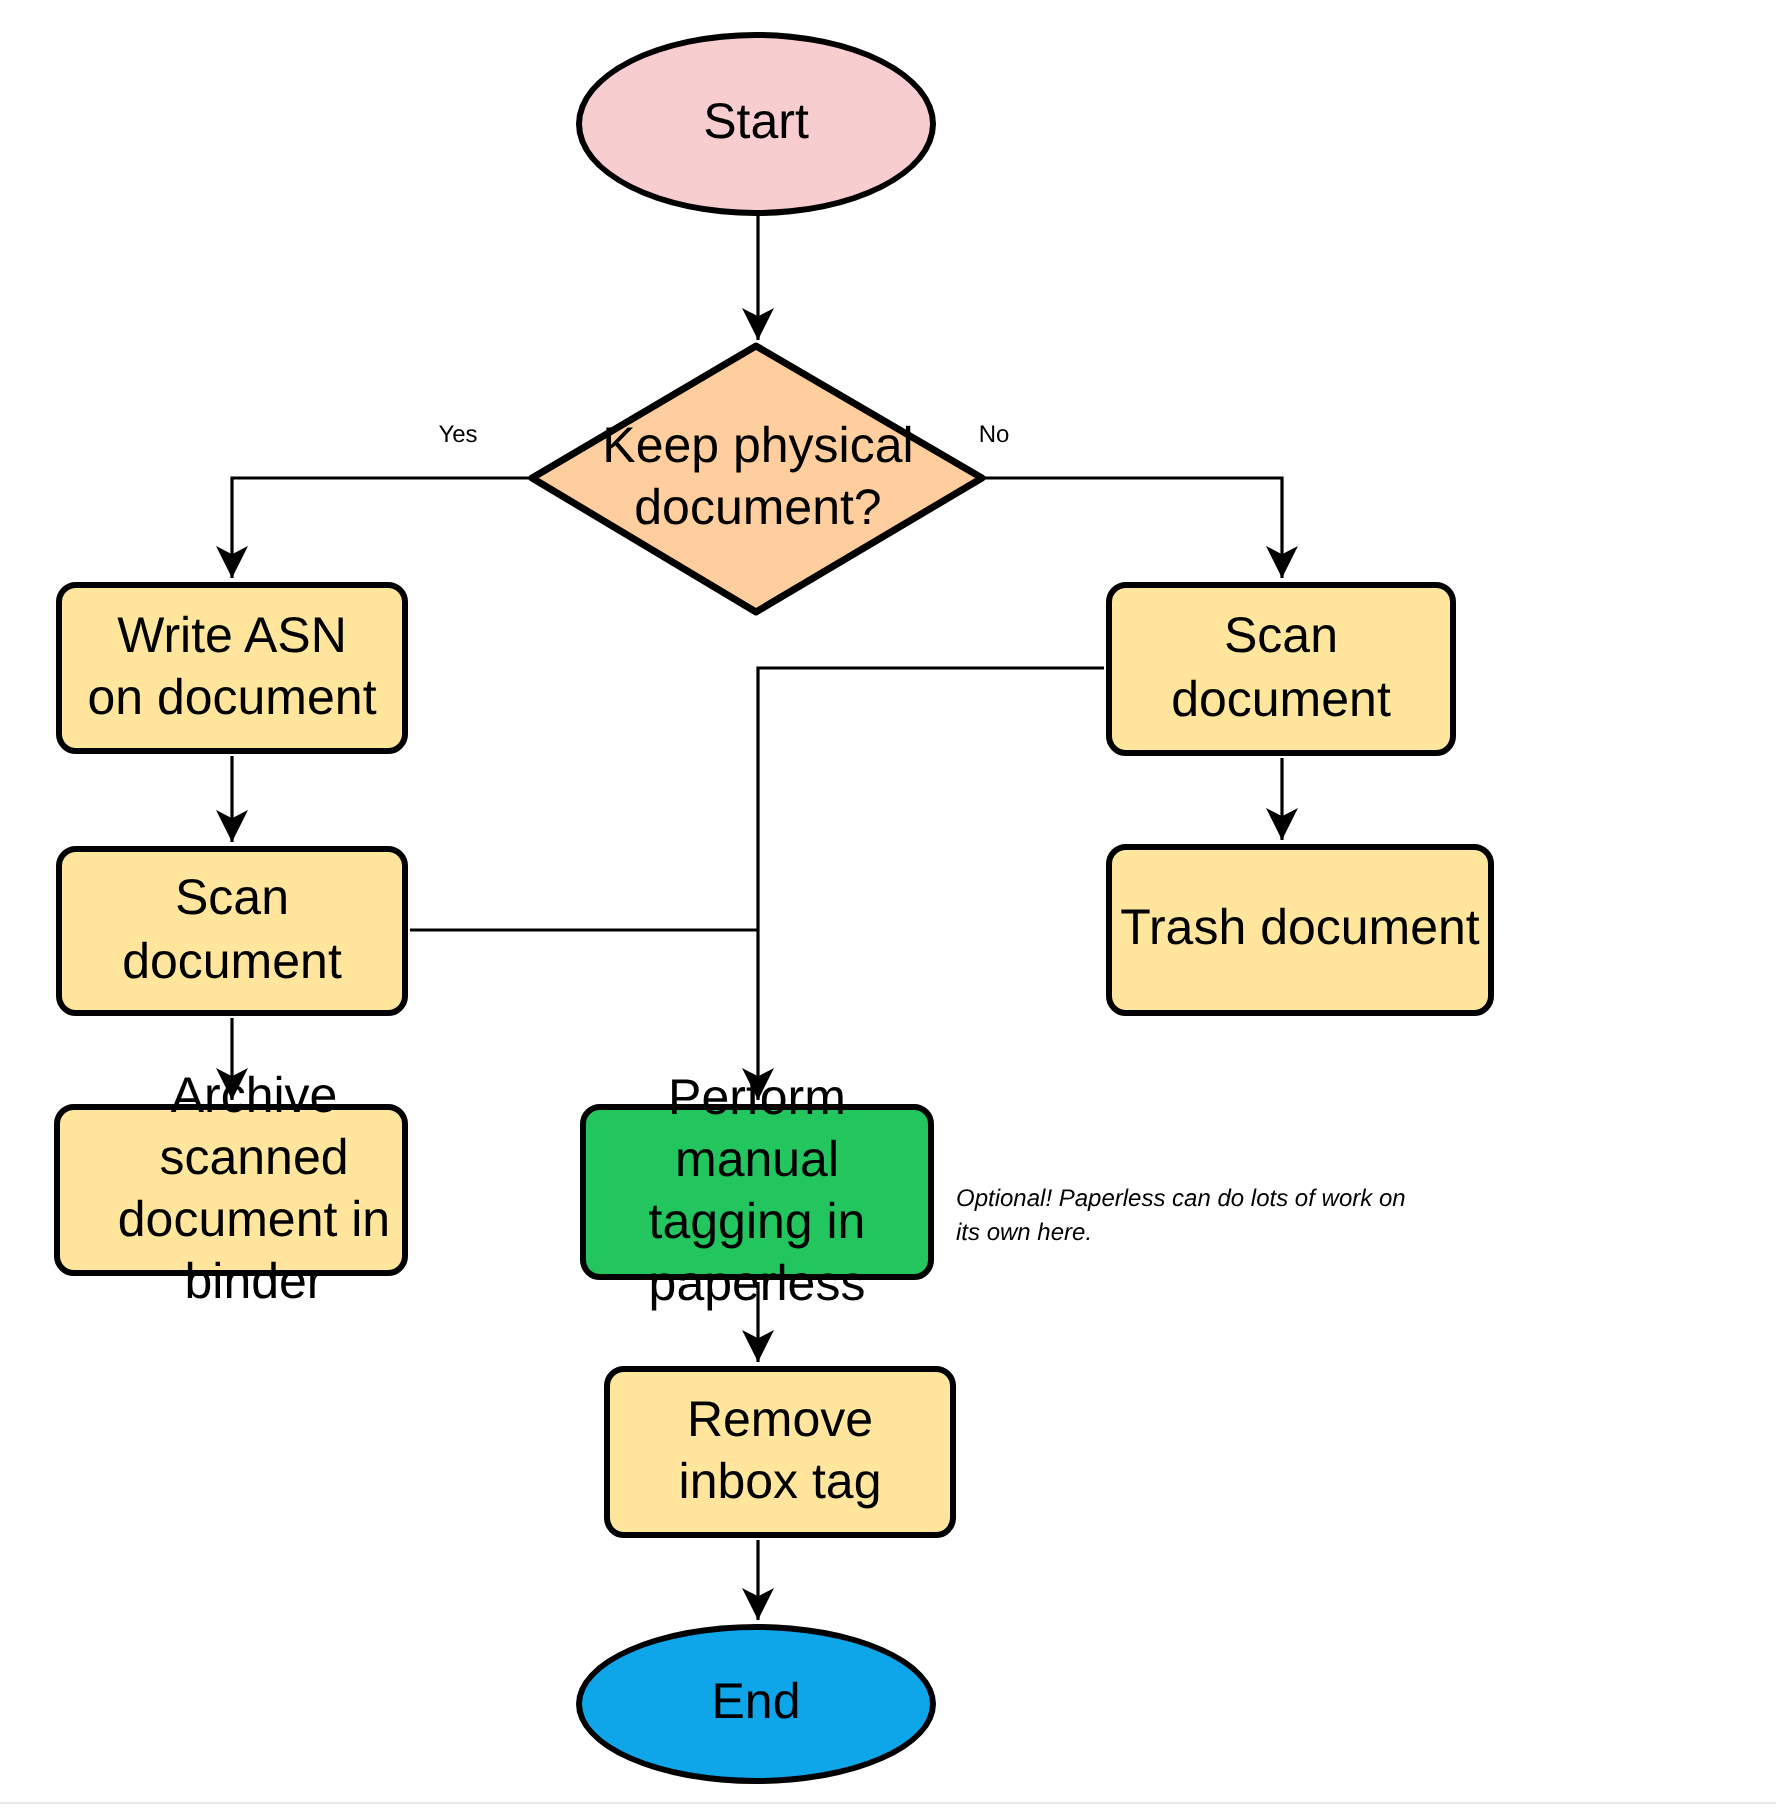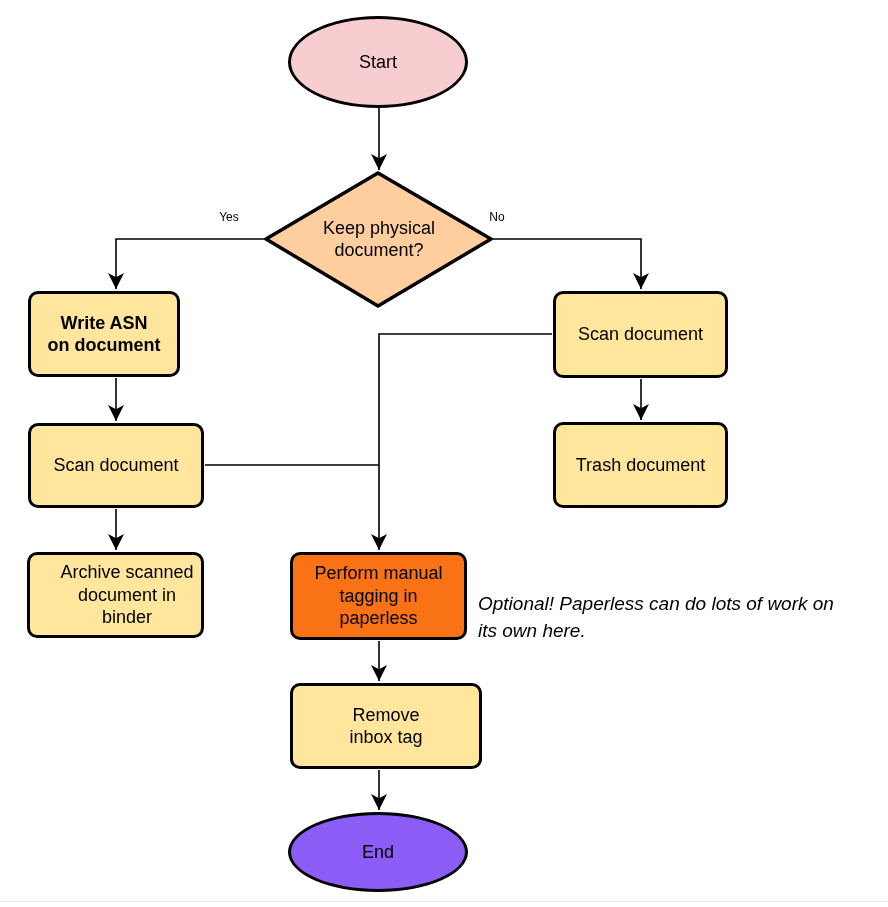--- a/index.html
+++ b/index.html
@@ -16,59 +16,59 @@
     position: absolute;
     left: 0; top: 0;
     width: 888px; height: 907px;
   }
   .node {
     position: absolute;
     display: flex;
     align-items: center;
     justify-content: center;
     text-align: center;
-    font-size: 18px;
+    font-size: 25px;
     line-height: 1.25;
     white-space: pre-line;
     box-sizing: border-box;
   }
   .terminator {
     border: 3.5px solid #000;
     border-radius: 50%;
   }
   .process {
     border: 3px solid #000;
     border-radius: 10px;
   }
   .decision-label {
     border: none;
   }
   #n-start      { left: 288px; top: 16px;  width: 180px; height: 92px; }
   #n-end        { left: 288px; top: 812px; width: 180px; height: 80px; }
-  #n-write-asn  { left: 28px;  top: 291px; width: 152px; height: 86px; font-weight: bold; }
+  #n-write-asn  { left: 28px;  top: 291px; width: 176px; height: 86px; }
   #n-scan-left  { left: 28px;  top: 423px; width: 176px; height: 85px; }
   #n-archive    { left: 27px;  top: 552px; width: 177px; height: 86px; }
   #n-scan-right { left: 553px; top: 291px; width: 175px; height: 87px; }
-  #n-trash      { left: 553px; top: 422px; width: 175px; height: 86px; }
+  #n-trash      { left: 553px; top: 422px; width: 194px; height: 86px; }
   #n-tagging    { left: 290px; top: 552px; width: 177px; height: 88px; }
-  #n-remove     { left: 290px; top: 683px; width: 192px; height: 86px; }
+  #n-remove     { left: 302px; top: 683px; width: 176px; height: 86px; }
   #n-decision-label { left: 267px; top: 174px; width: 224px; height: 130px; }
   .edge-label {
     position: absolute;
     font-size: 12px;
     text-align: center;
     width: 48px;
   }
   #lbl-yes { left: 205px; top: 210px; }
   #lbl-no  { left: 473px; top: 210px; }
   .annotation {
     position: absolute;
     left: 478px;
     top: 591px;
-    font-size: 19px;
+    font-size: 12px;
     font-style: italic;
     line-height: 1.4;
     white-space: pre-line;
   }
   .bottom-rule {
     position: absolute;
     left: 0;
     top: 901px;
     width: 100%;
     height: 1px;
@@ -132,33 +132,33 @@
   </div>
 
   <div class="node process" id="n-scan-right" style="background-color: rgb(255, 230, 156); border-color: rgb(0, 0, 0);">
     <span>Scan document</span>
   </div>
 
   <div class="node process" id="n-trash" style="background-color: rgb(255, 230, 156); border-color: rgb(0, 0, 0);">
     <span>Trash document</span>
   </div>
 
-  <div class="node process" id="n-tagging" style="background-color: #f97316; border-color: rgb(0, 0, 0);">
+  <div class="node process" id="n-tagging" style="background-color: #22c55e; border-color: rgb(0, 0, 0);">
     <span>Perform manual
 tagging in
 paperless</span>
   </div>
 
   <div class="annotation">Optional! Paperless can do lots of work on
 its own here.</div>
 
   <div class="node process" id="n-remove" style="background-color: rgb(255, 230, 156); border-color: rgb(0, 0, 0);">
     <span>Remove
 inbox tag</span>
   </div>
 
-  <div class="node terminator" id="n-end" style="background-color: #8b5cf6; border-color: rgb(0, 0, 0);">
+  <div class="node terminator" id="n-end" style="background-color: #0ea5e9; border-color: rgb(0, 0, 0);">
     <span>End</span>
   </div>
 
   <div class="bottom-rule" style="background-color: rgb(233, 233, 233);"></div>
 
 </div>
 
 </body></html>

